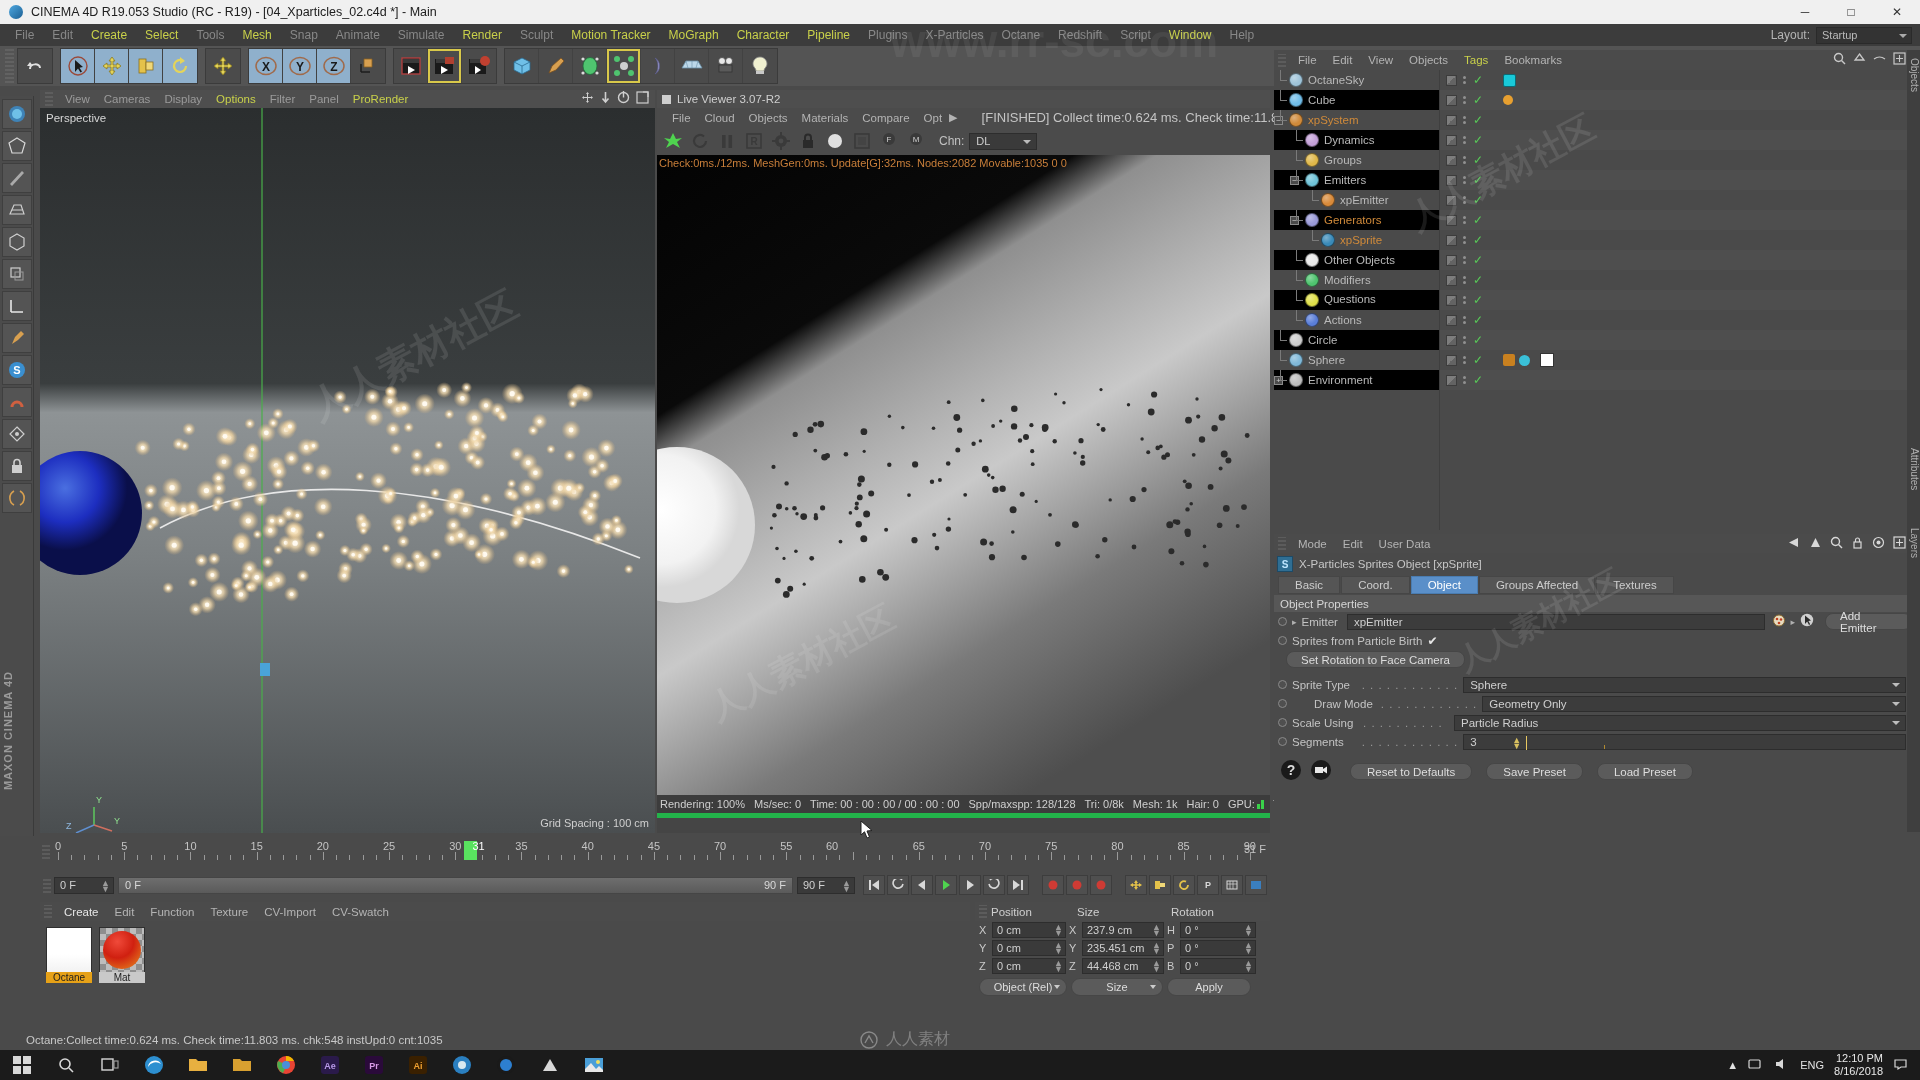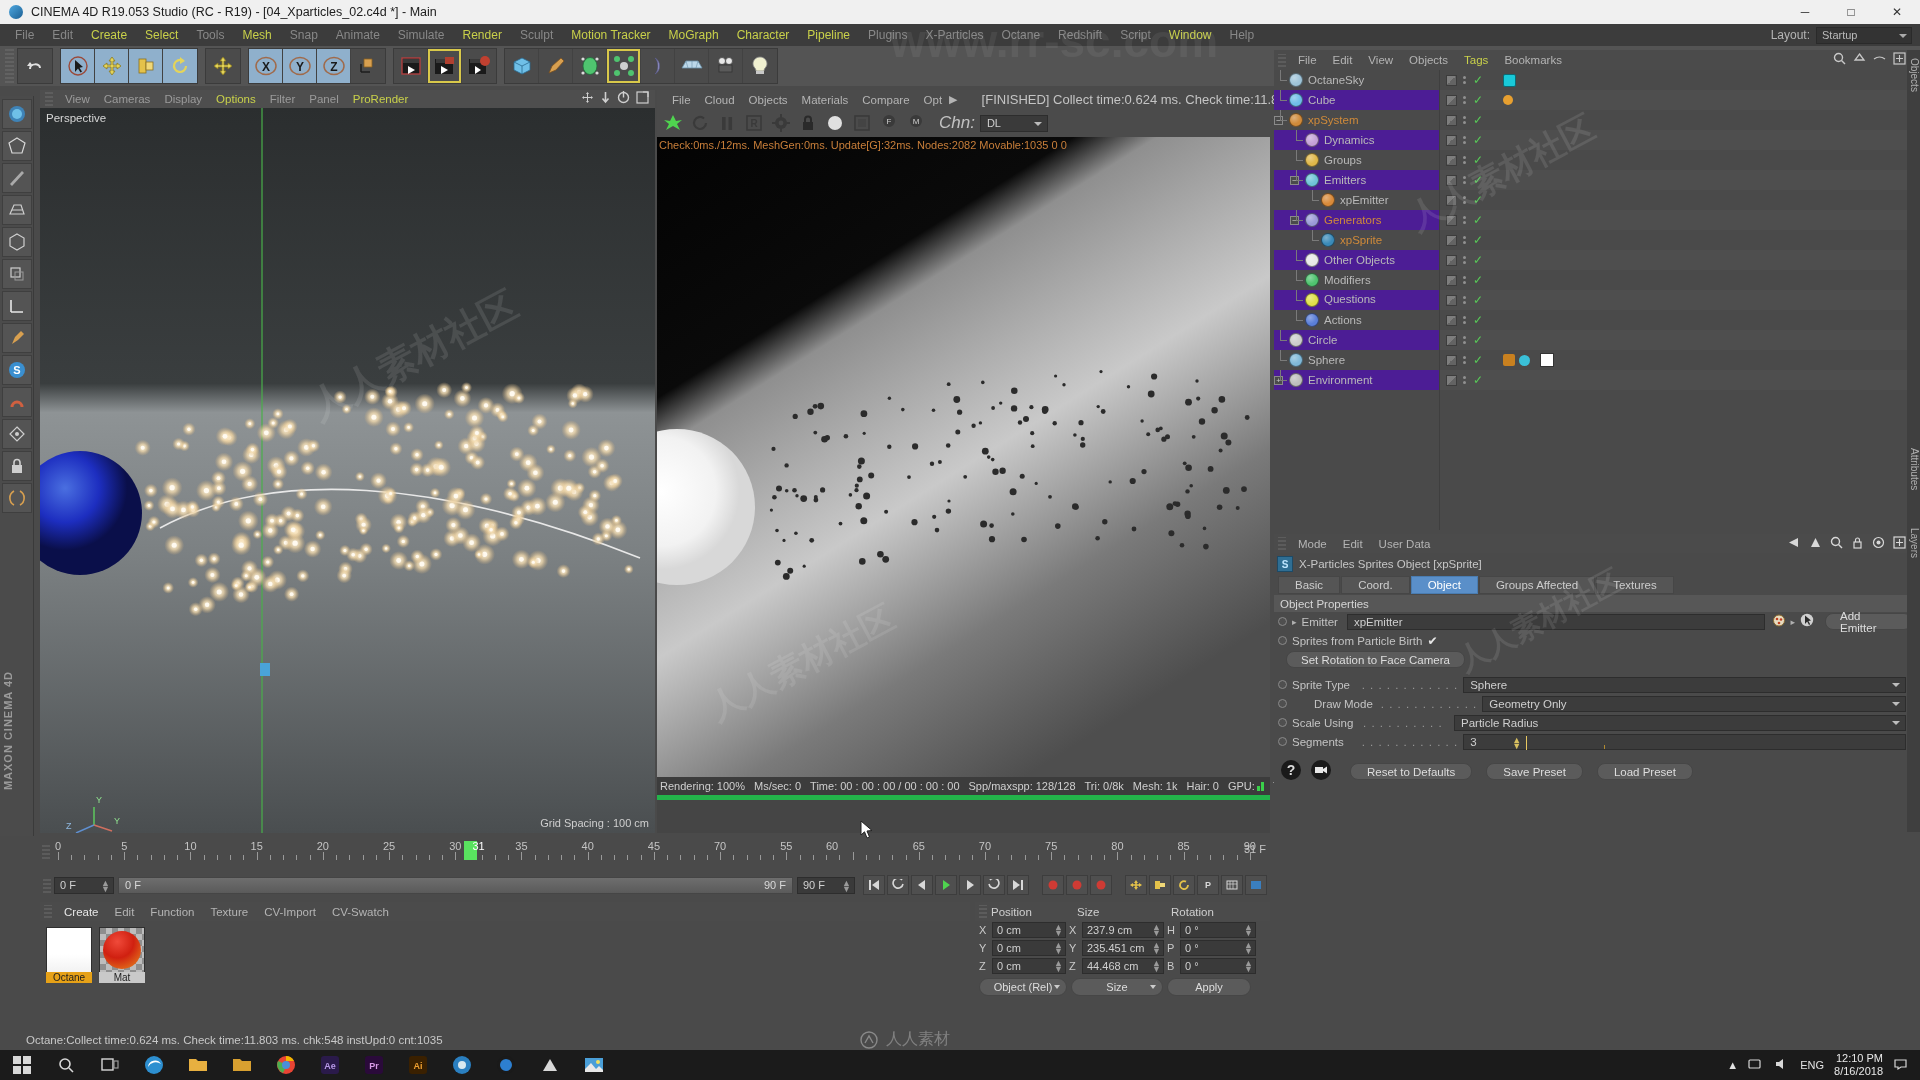--- a/index.html
+++ b/index.html
@@ -64,21 +64,21 @@
   .lv-title{height:18px;background:#4e4e4e;display:flex;align-items:center;padding-left:5px;gap:6px;}
   .lv-title .sq{width:9px;height:9px;background:#cfcfcf;}
   .lv-title span{font-size:11.5px;color:#cfcfcf;}
   .lv-menu{height:19px;background:#4b4b4b;display:flex;align-items:center;}
   .lv-menu .g{width:8px;height:13px;background:repeating-linear-gradient(0deg,#6d6d6d 0 2px,transparent 2px 4px);opacity:.5;margin:0 4px;}
   .lv-menu .mi{padding:0 7px;font-size:11.5px;color:#b4b4b4;}
   .lv-menu .stat{margin-left:20px;font-size:13px;color:#c4c4c4;white-space:nowrap;}
   .lv-tools{height:28px;background:#4b4b4b;display:flex;align-items:center;gap:3px;padding-left:4px;}
   .lvb{width:24px;height:24px;display:flex;align-items:center;justify-content:center;}
   .chnbox{display:flex;align-items:center;gap:5px;margin-left:8px;}
-  .chnbox .cl{font-size:17px;color:#c2c2c2;font-style:italic;}
+  .chnbox .cl{font-size:12px;color:#c2c2c2;}
   .chnsel{width:68px;height:17px;background:#3a3a3a;border:1px solid #2d2d2d;color:#cfcfcf;font-size:11px;
     display:flex;align-items:center;padding-left:6px;position:relative;}
   .chnsel .arr{position:absolute;right:5px;top:6px;border-left:4px solid transparent;border-right:4px solid transparent;border-top:4px solid #bbb;}
   .lv-render{position:relative;height:640px;background:#000;overflow:hidden;}
   .lv-info{position:absolute;left:2px;top:2px;color:#c97f3a;font-size:11px;z-index:6;white-space:nowrap;}
   .lv-status{height:18px;background:#3c3c3c;display:flex;align-items:center;gap:0;font-size:11px;color:#cfcfcf;padding-left:3px;white-space:nowrap;}
   .lv-status i{font-style:normal;margin-right:9px;}
   .lv-bar{height:5px;background:#23b34a;}
 
   
@@ -129,21 +129,21 @@
   .objmgr{position:absolute;left:1274px;top:50px;width:638px;height:480px;background:#4a4a4a;}
   .om-menu{height:20px;background:#4b4b4b;display:flex;align-items:center;}
   .om-menu .g{width:8px;height:13px;background:repeating-linear-gradient(0deg,#6d6d6d 0 2px,transparent 2px 4px);opacity:.5;margin:0 4px;}
   .om-menu .mi{padding:0 8px;font-size:11.5px;color:#b4b4b4;}
   .om-menu .mi.hi{color:#c9d14a;}
   .om-icons{margin-left:auto;display:flex;gap:7px;padding-right:6px;align-items:center;}
   .om-body{position:relative;height:460px;background:#4a4a4a;}
   .om-tree{position:absolute;left:0;top:0;width:165px;height:460px;}
   .om-cols{position:absolute;left:165px;top:0;width:473px;height:460px;border-left:1px solid #3f3f3f;}
   .orow{position:relative;height:20px;display:flex;align-items:center;}
-  .orow.alt{background:#4c1d95;}
+  .orow.alt{background:#000000;}
   .ohandle{position:absolute;left:3px;top:6px;width:9px;height:9px;border:1px solid #8a8a8a;color:#ccc;font-size:8px;line-height:7px;text-align:center;background:#4a4a4a;}
   .oicon{width:14px;height:14px;border-radius:50%;flex:0 0 auto;margin-right:5px;}
   .olabel{font-size:11.5px;color:#b9b9b9;white-space:nowrap;}
   .olabel.orange{color:#d08a3a;}
   .colrow{height:20px;display:flex;align-items:center;gap:6px;padding-left:6px;}
   .colrow.alt{background:#4e4e4e;}
   .vis{width:11px;height:11px;background:linear-gradient(135deg,#7d7d7d 50%,#636363 50%);border:1px solid #3c3c3c;}
   .dots{width:4px;display:flex;flex-direction:column;gap:2px;}
   .dots i{width:3px;height:3px;background:#909090;border-radius:50%;}
   .chk{color:#57c957;font-size:12px;line-height:12px;}
@@ -957,20 +957,24 @@
         <text x="4" y="26" font-size="9" fill="#8fb8e0" font-family="Liberation Sans">Z</text>
         <line x1="32" y1="22" x2="14" y2="30" stroke="#5f8fd0" stroke-width="1.4"></line>
         <line x1="32" y1="22" x2="50" y2="28" stroke="#d06f5f" stroke-width="1.4"></line>
       </g>
       <rect x="220" y="555" width="10" height="13" fill="#4aa3d8"></rect>
     </svg>
     <div class="vp-footer">Grid Spacing : 100 cm</div>
   </div>
 
   <div class="lv">
+    <div class="lv-title">
+      <div class="sq"></div>
+      <span>Live Viewer 3.07-R2</span>
+    </div>
     <div class="lv-menu">
       <div class="g"></div>
       <div id="lvmenu" style="display:flex">
           <div class="mi">File</div>
           <div class="mi">Cloud</div>
           <div class="mi">Objects</div>
           <div class="mi">Materials</div>
           <div class="mi">Compare</div>
           <div class="mi">Opt</div>
         </div>

